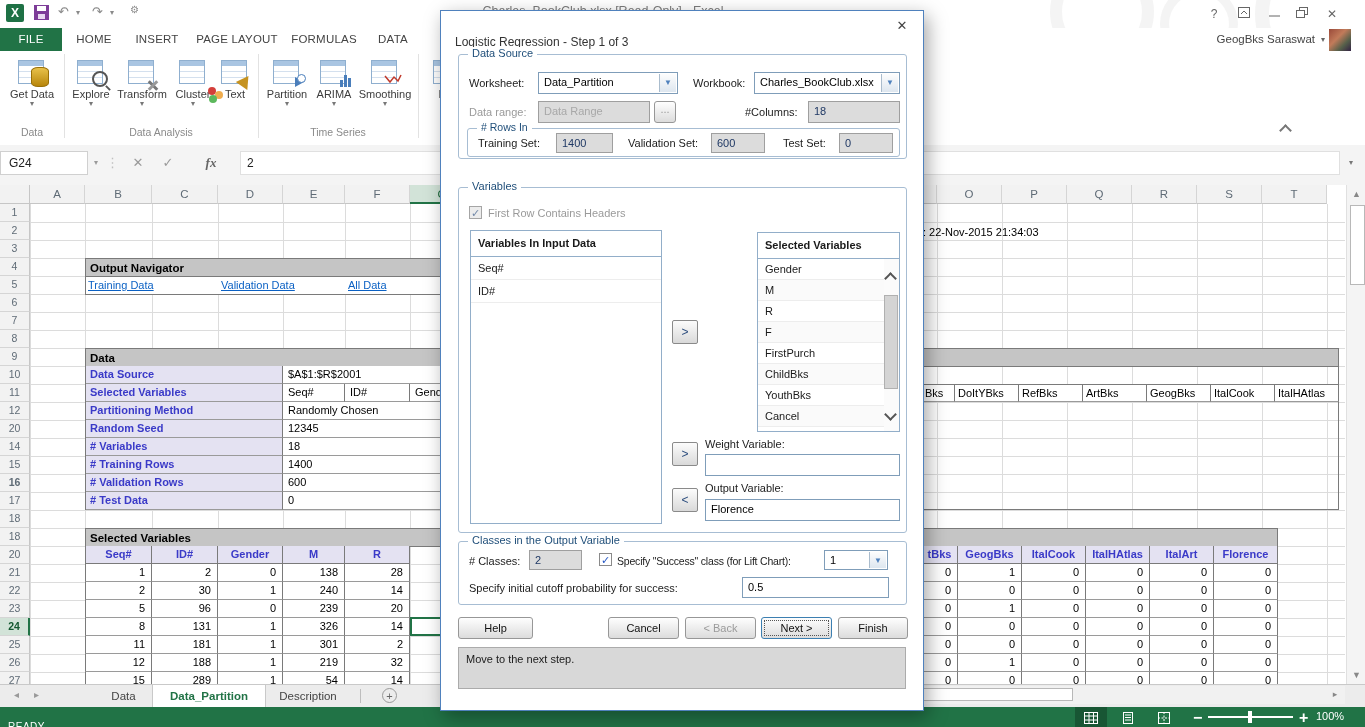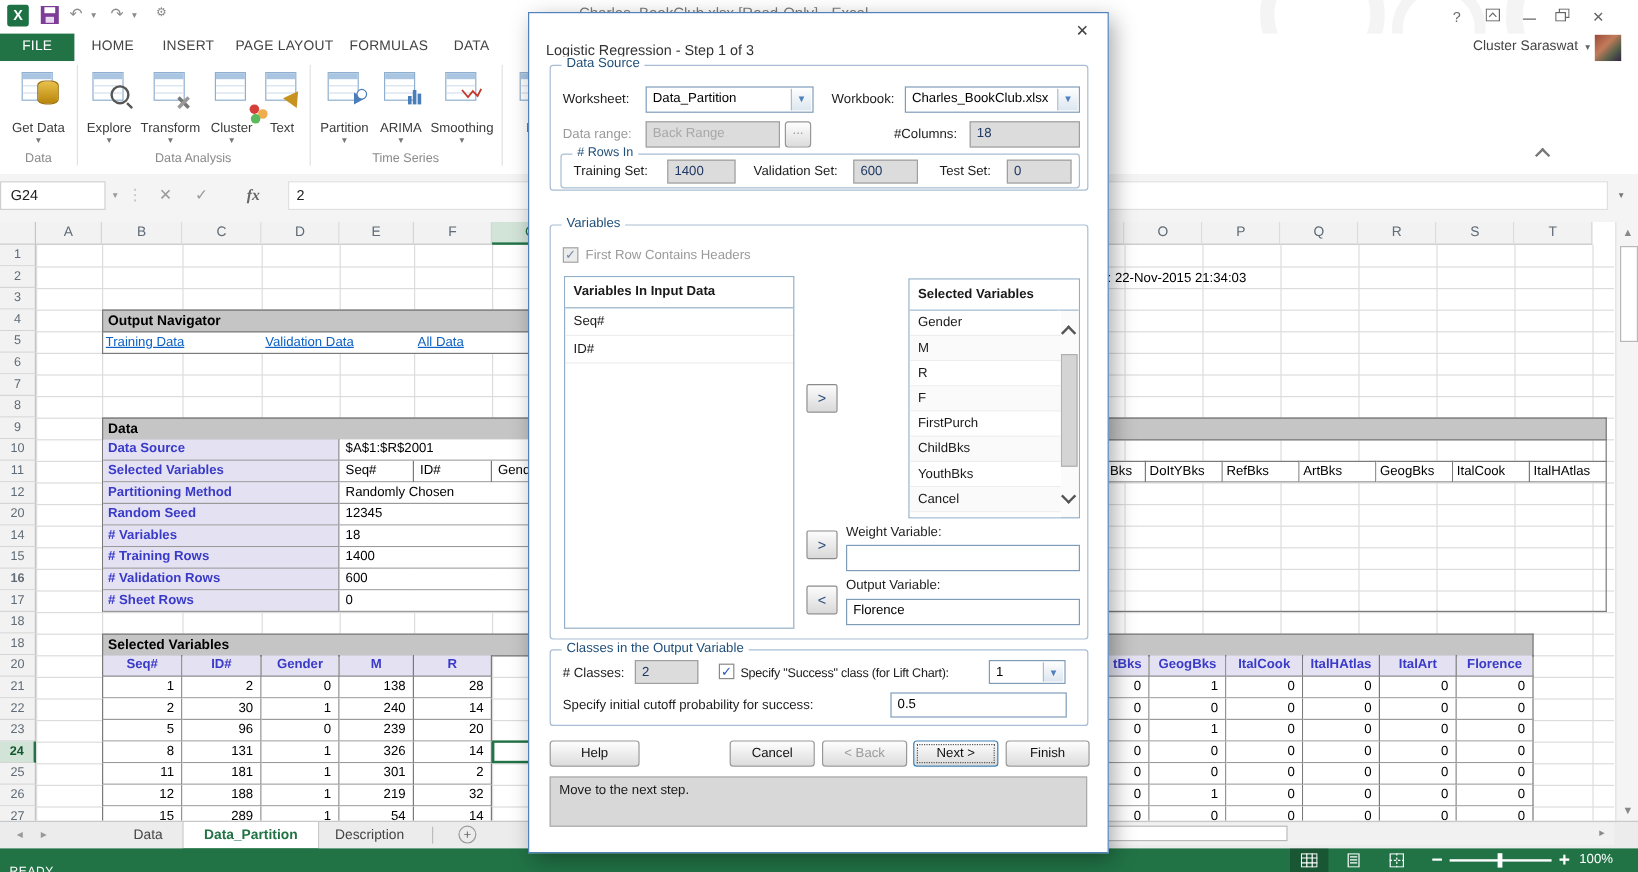--- a/index.html
+++ b/index.html
@@ -21,21 +21,21 @@
   #ribtabs{position:absolute;left:0;top:28px;width:1365px;height:23px;background:#fff;}
   .rtab{position:absolute;top:0;height:23px;text-align:center;font-size:11.5px;line-height:23px;color:#444;letter-spacing:.2px;}
   .rtab.file{background:#217346;color:#fff;}
   #userarea{position:absolute;right:14px;top:1px;height:22px;font-size:11.5px;color:#444;}
   #avatar{position:absolute;right:0;top:0;width:22px;height:22px;background:linear-gradient(135deg,#9a4a3a 0%,#c27b5a 40%,#56604a 70%,#324)}
   
   #ribbody{position:absolute;left:0;top:51px;width:1365px;height:94px;background:#fff;border-bottom:1px solid #D5D5D5;}
   .rgrp-label{position:absolute;top:75px;font-size:10.5px;color:#8a8a8a;text-align:center;}
   .rsep{position:absolute;top:3px;width:1px;height:84px;background:#E2E2E2;}
   .rbtn{position:absolute;top:4px;height:82px;text-align:center;font-size:11px;color:#3c3c3c;}
-  .rbtn .lab{margin-top:16px;}
+  .rbtn .lab{margin-top:3px;}
   .rbtn .dar{color:#777;font-size:8px;line-height:8px;}
   .ic{width:30px;height:26px;position:relative;margin:4px auto 0;}
   .ic .sh{position:absolute;left:1px;top:1px;width:24px;height:22px;background:#fff;border:1px solid #8FAFCF;}
   .ic .sh:before{content:"";position:absolute;left:0;right:0;top:0;height:5px;background:#A9C5E2;}
   .ic .sh:after{content:"";position:absolute;left:0;right:0;top:10px;height:1px;background:#D4E0EE;box-shadow:0 6px 0 #D4E0EE;}
   .ic .acc{position:absolute;right:-2px;bottom:-2px;}
   
   #fbar{position:absolute;left:0;top:145px;width:1365px;height:40px;background:#F4F4F4;border-bottom:1px solid #C9C9C9;}
   #namebox{position:absolute;left:0;top:6px;width:88px;height:24px;background:#fff;border:1px solid #D0D0D0;font-size:12px;line-height:22px;padding-left:8px;box-sizing:border-box;color:#222;}
   .fb-ic{position:absolute;top:6px;height:24px;line-height:24px;text-align:center;color:#9a9a9a;font-size:13px;}
@@ -124,21 +124,21 @@
   </div>
 
   <div id="ribtabs">
     <div class="rtab file" style="left:0;width:62px;">FILE</div>
     <div class="rtab" style="left:66px;width:56px;">HOME</div>
     <div class="rtab" style="left:126px;width:62px;">INSERT</div>
     <div class="rtab" style="left:192px;width:90px;">PAGE LAYOUT</div>
     <div class="rtab" style="left:286px;width:76px;">FORMULAS</div>
     <div class="rtab" style="left:366px;width:54px;">DATA</div>
     <div id="userarea" style="width:140px;">
-      <span style="position:absolute;right:36px;top:4px;white-space:nowrap;">Cluster Saraswat</span>
+      <span style="position:absolute;right:36px;top:4px;white-space:nowrap;">GeogBks Saraswat</span>
       <span style="position:absolute;right:26px;top:6px;font-size:8px;color:#666;">▾</span>
       <div id="avatar"></div>
     </div>
   </div>
 
   <div id="ribbody">
     <div style="position:absolute;right:75px;bottom:6px;color:#777;"><span class="chev up" style="border-color:#777;"></span></div>
   <div class="rbtn" style="left: 4px; width: 56px;">
         <div class="ic" style="margin: 4px auto 0px;">
           <div class="sh" style=""></div>
@@ -360,21 +360,21 @@
       <div class="c lavcell" style="left: 86px; top: 217px; width: 197px; height: 18px; line-height: 17px;">Partitioning Method</div>
       <div class="c valcell" style="left: 283px; top: 217px; width: 191px; height: 18px; line-height: 17px;">Randomly Chosen</div>
       <div class="c lavcell" style="left: 86px; top: 235px; width: 197px; height: 18px; line-height: 17px;">Random Seed</div>
       <div class="c valcell" style="left: 283px; top: 235px; width: 191px; height: 18px; line-height: 17px;">12345</div>
       <div class="c lavcell" style="left: 86px; top: 253px; width: 197px; height: 18px; line-height: 17px;"># Variables</div>
       <div class="c valcell" style="left: 283px; top: 253px; width: 191px; height: 18px; line-height: 17px;">18</div>
       <div class="c lavcell" style="left: 86px; top: 271px; width: 197px; height: 18px; line-height: 17px;"># Training Rows</div>
       <div class="c valcell" style="left: 283px; top: 271px; width: 191px; height: 18px; line-height: 17px;">1400</div>
       <div class="c lavcell" style="left: 86px; top: 289px; width: 197px; height: 18px; line-height: 17px;"># Validation Rows</div>
       <div class="c valcell" style="left: 283px; top: 289px; width: 191px; height: 18px; line-height: 17px;">600</div>
-      <div class="c lavcell" style="left: 86px; top: 307px; width: 197px; height: 18px; line-height: 17px;"># Sheet Rows</div>
+      <div class="c lavcell" style="left: 86px; top: 307px; width: 197px; height: 18px; line-height: 17px;"># Test Data</div>
       <div class="c valcell" style="left: 283px; top: 307px; width: 191px; height: 18px; line-height: 17px;">0</div>
       <div class="c valcell" style="left: 922px; top: 199px; width: 33px; height: 18px; line-height: 17px; padding-left: 3px; border-right: 1px solid rgb(122, 122, 122); border-top: 1px solid rgb(122, 122, 122);">Bks</div>
       <div class="c valcell" style="left: 955px; top: 199px; width: 64px; height: 18px; line-height: 17px; padding-left: 3px; border-right: 1px solid rgb(122, 122, 122); border-top: 1px solid rgb(122, 122, 122);">DoItYBks</div>
       <div class="c valcell" style="left: 1019px; top: 199px; width: 64px; height: 18px; line-height: 17px; padding-left: 3px; border-right: 1px solid rgb(122, 122, 122); border-top: 1px solid rgb(122, 122, 122);">RefBks</div>
       <div class="c valcell" style="left: 1083px; top: 199px; width: 64px; height: 18px; line-height: 17px; padding-left: 3px; border-right: 1px solid rgb(122, 122, 122); border-top: 1px solid rgb(122, 122, 122);">ArtBks</div>
       <div class="c valcell" style="left: 1147px; top: 199px; width: 64px; height: 18px; line-height: 17px; padding-left: 3px; border-right: 1px solid rgb(122, 122, 122); border-top: 1px solid rgb(122, 122, 122);">GeogBks</div>
       <div class="c valcell" style="left: 1211px; top: 199px; width: 64px; height: 18px; line-height: 17px; padding-left: 3px; border-right: 1px solid rgb(122, 122, 122); border-top: 1px solid rgb(122, 122, 122);">ItalCook</div>
       <div class="c valcell" style="left: 1275px; top: 199px; width: 64px; height: 18px; line-height: 17px; padding-left: 3px; border-right: 1px solid rgb(122, 122, 122); border-top: 1px solid rgb(122, 122, 122);">ItalHAtlas</div>
       <div class="c band" style="left: 85px; top: 343px; width: 390px; height: 19px; line-height: 18px;">Selected Variables</div>
       <div class="c band" style="left: 922px; top: 343px; width: 356px; height: 19px; line-height: 18px; border-left: none;"></div>
@@ -533,21 +533,21 @@
       <div class="inp" style="left:79px;top:17px;width:140px;height:22px;">
         <span>Data_Partition</span>
         <span class="ddar">▼</span>
       </div>
       <span class="lbl" style="left:234px;top:22px;">Workbook:</span>
       <div class="inp" style="left:295px;top:17px;width:146px;height:22px;padding-right:18px;">
         <span>Charles_BookClub.xlsx</span>
         <span class="ddar">▼</span>
       </div>
       <span class="lbl dis" style="left:10px;top:51px;">Data range:</span>
-      <div class="inp dis ph" style="left:79px;top:46px;width:112px;height:22px;">Back Range</div>
+      <div class="inp dis ph" style="left:79px;top:46px;width:112px;height:22px;">Data Range</div>
       <div class="btn dis" style="left:195px;top:46px;width:22px;line-height:14px;">...</div>
       <span class="lbl" style="left:286px;top:51px;">#Columns:</span>
       <div class="inp dis" style="left:349px;top:46px;width:92px;height:22px;">18</div>
 
       <div class="grp" style="left:8px;top:73px;width:433px;height:29px;">
         <span class="lg" style="font-size:10.5px;"># Rows In</span>
         <span class="lbl" style="left:10px;top:8px;">Training Set:</span>
         <div class="inp dis" style="left:88px;top:4px;width:57px;height:20px;">1400</div>
         <span class="lbl" style="left:160px;top:8px;">Validation Set:</span>
         <div class="inp dis" style="left:243px;top:4px;width:54px;height:20px;">600</div>

